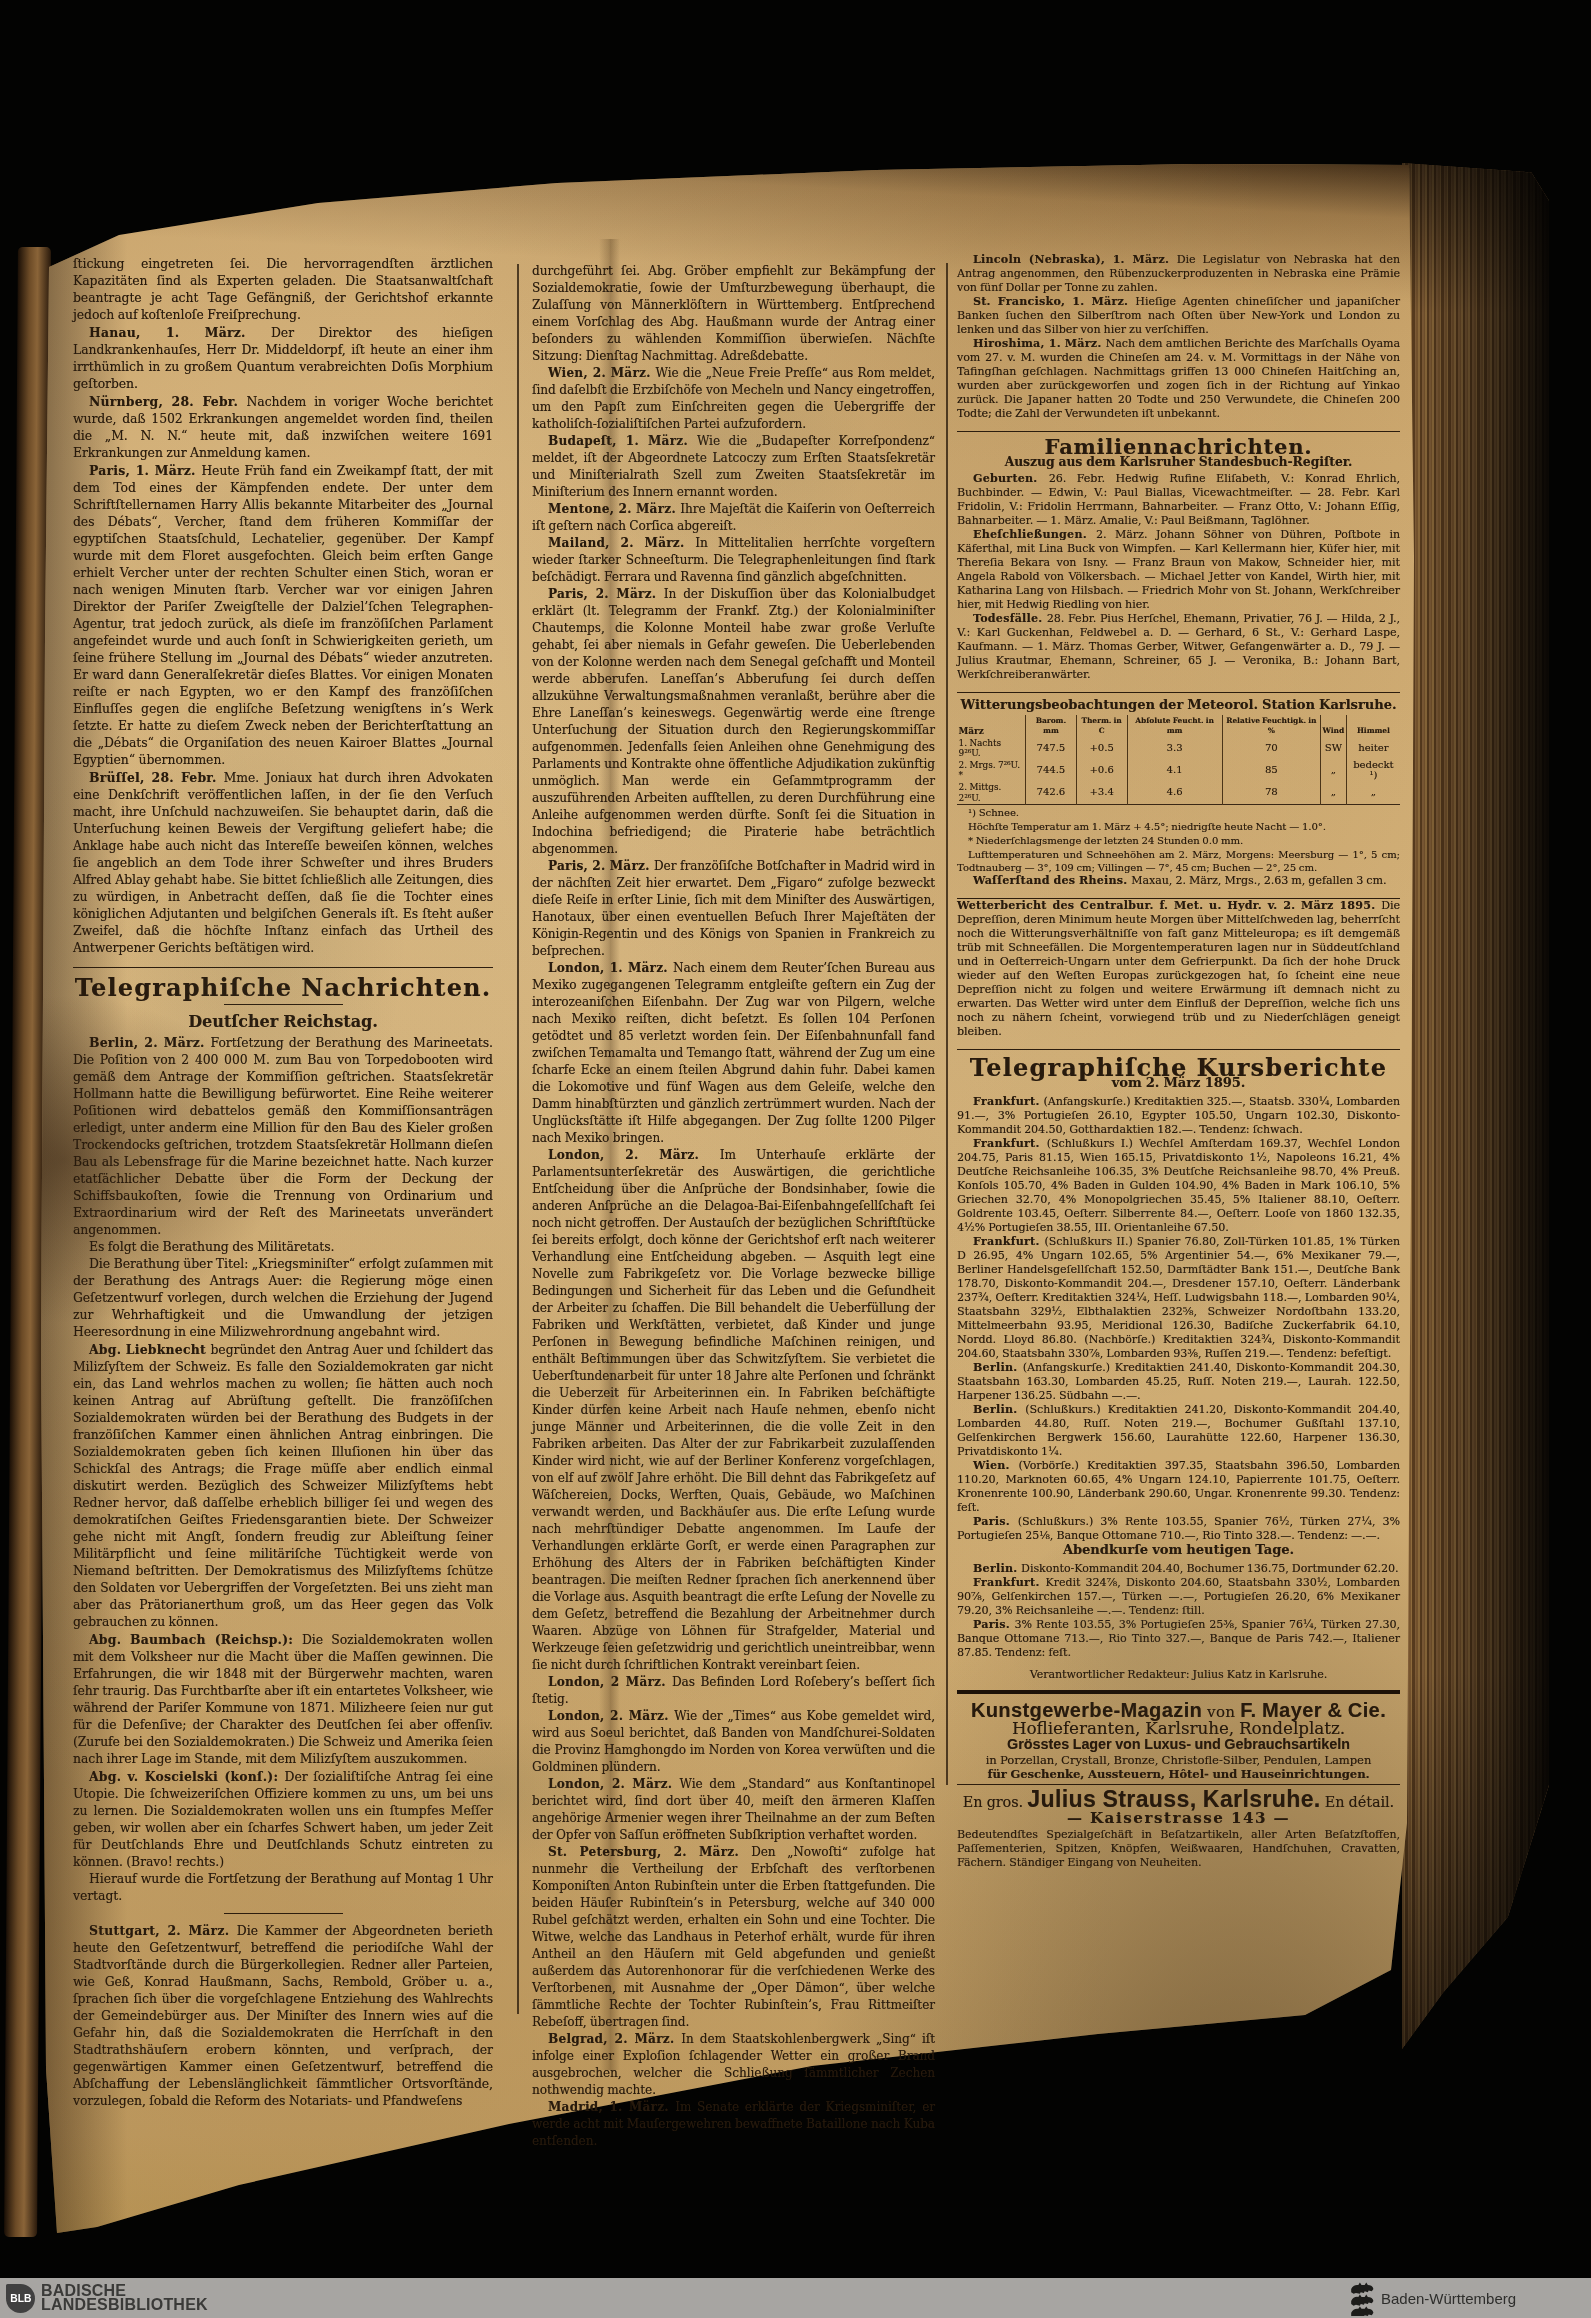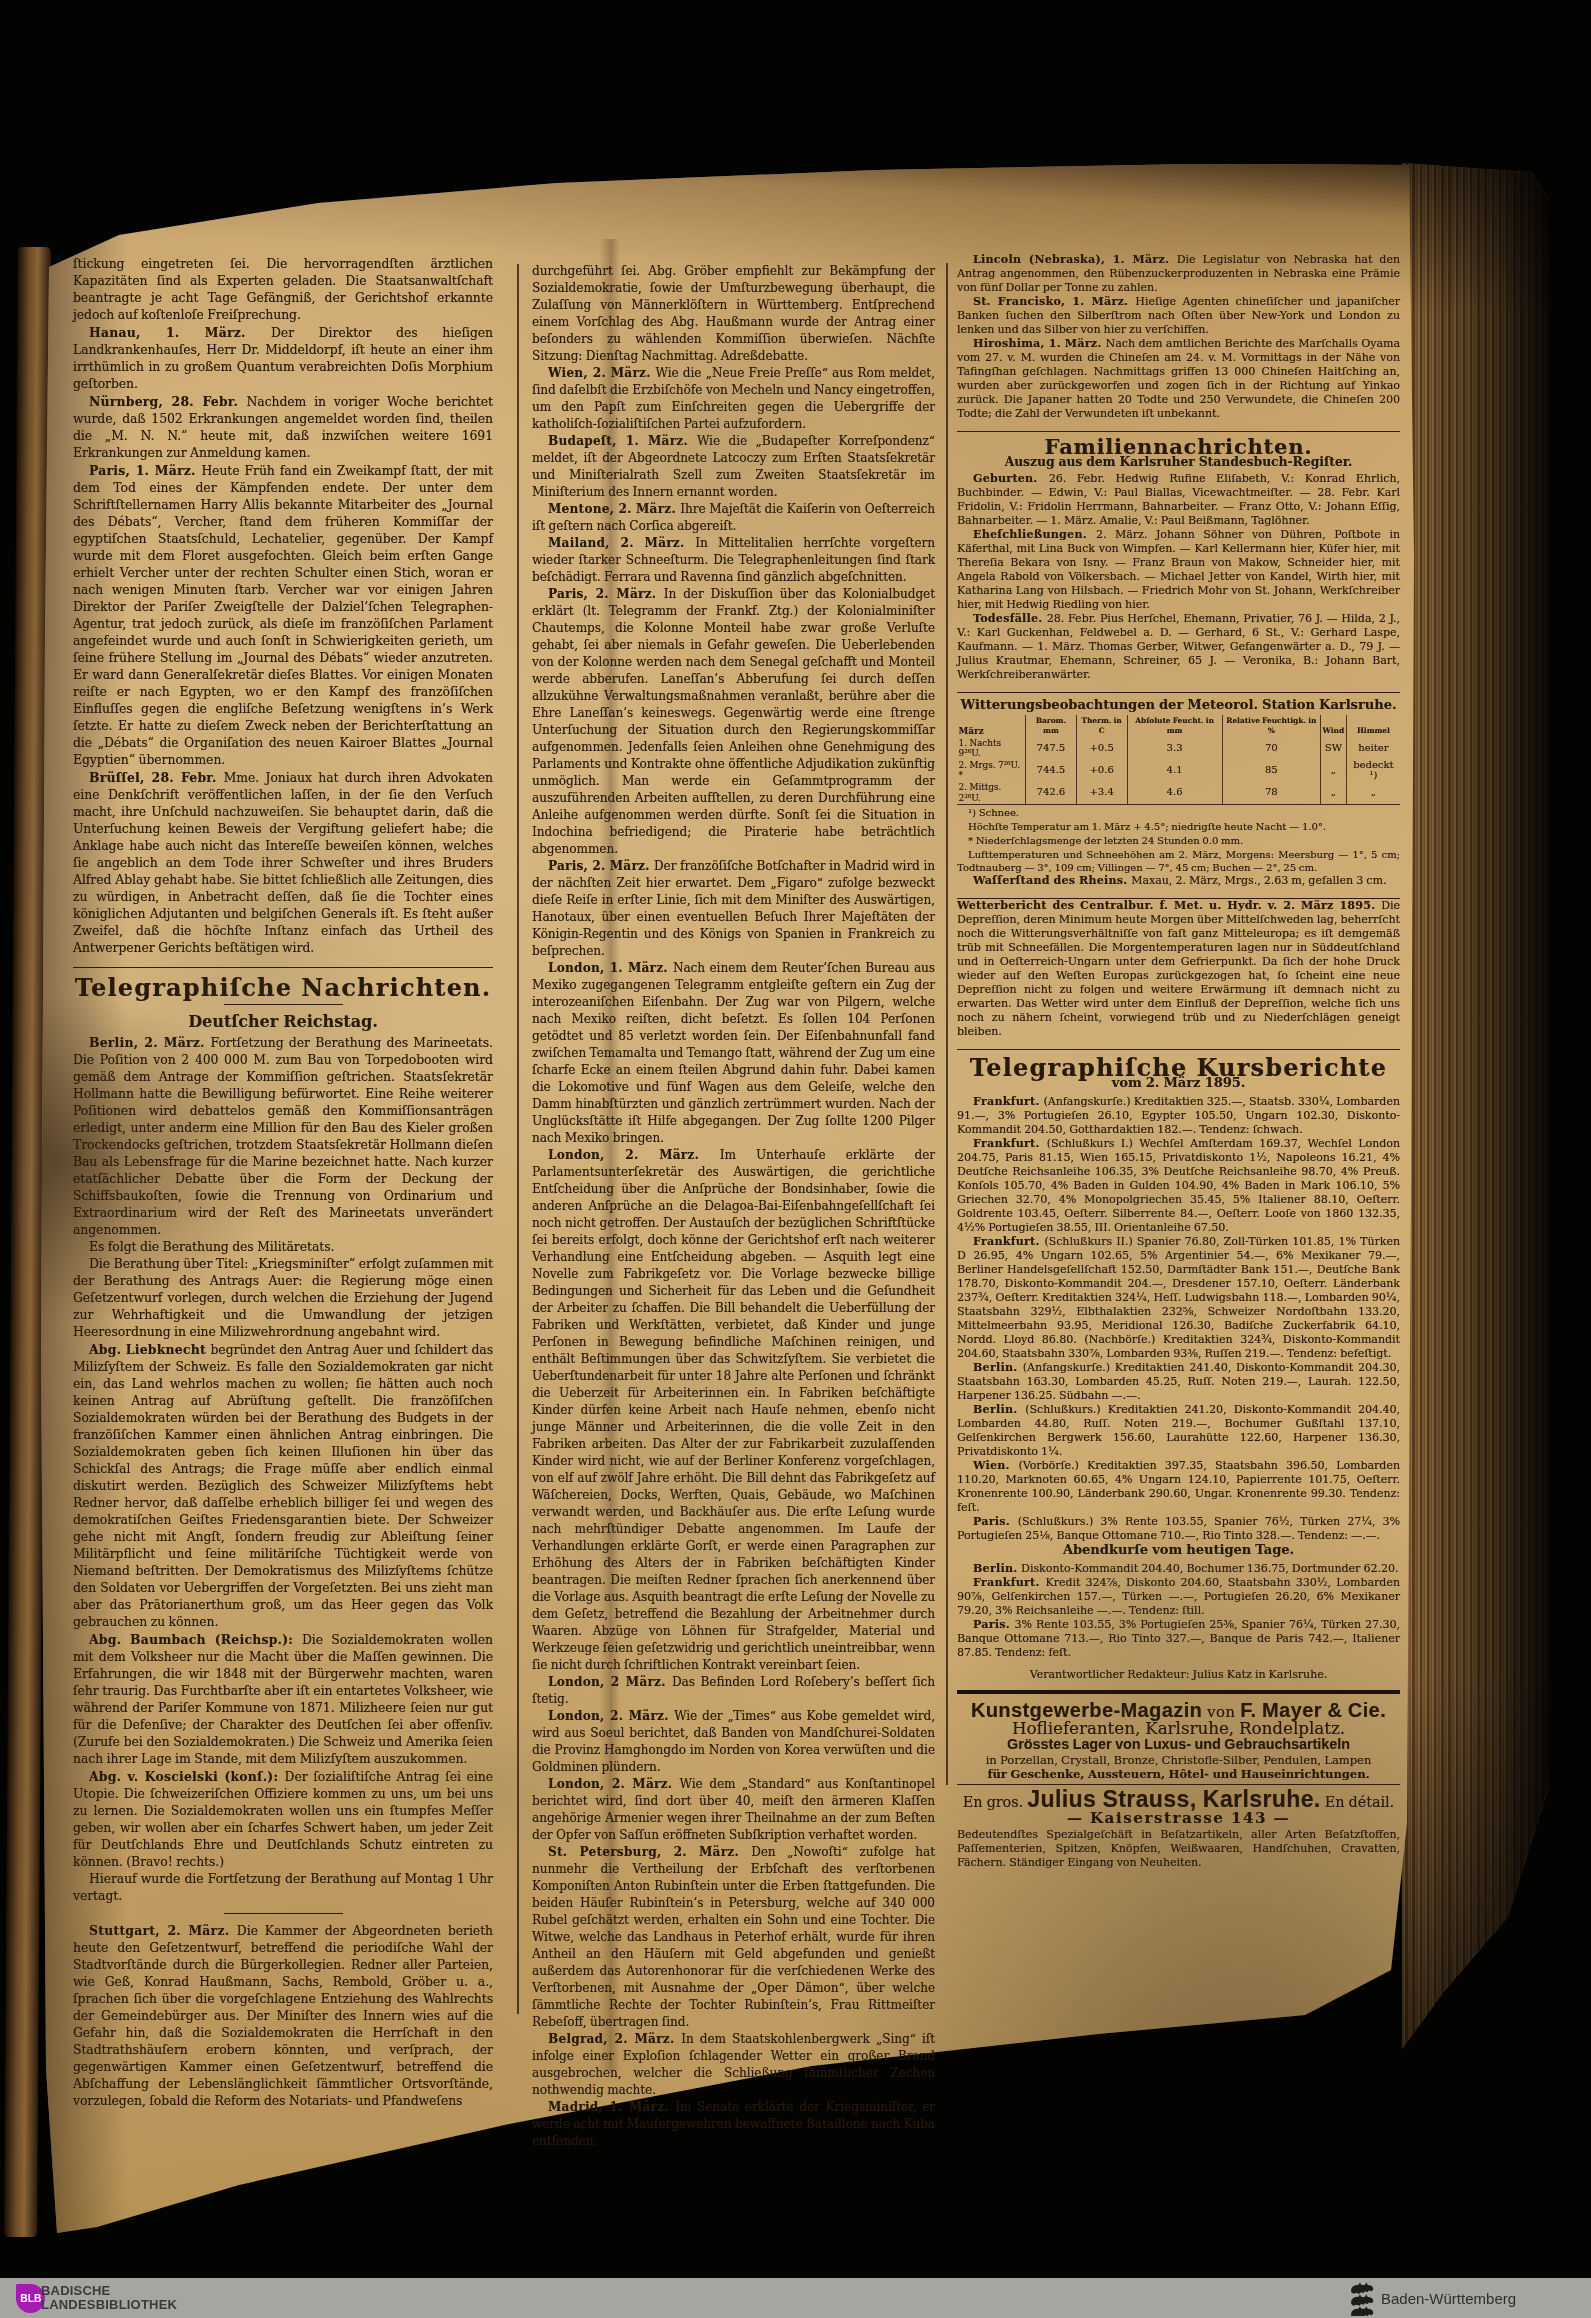--- a/index.html
+++ b/index.html
@@ -82,21 +82,21 @@
   .ad1-l5{font-size:11.5px;font-weight:bold;border-bottom:1.6px solid #2c1d0e;padding-bottom:3.2px;}
   .ad2-big{font-size:14.3px;margin-top:6.4px;}
   .ad2-big .nm{font-family:"Liberation Sans",sans-serif;font-size:23px;font-weight:bold;letter-spacing:0.4px;}
   .ad2-street{font-size:15px;font-weight:bold;letter-spacing:1.6px;margin:2.4px 0 3.2px;}
   .ad2-body{font-size:11px;line-height:14px;text-align:justify;text-indent:0;}
   
   #footer-bar{position:absolute;left:0;top:2278px;width:1592px;height:41px;
     font-family:"Liberation Sans",sans-serif;display:flex;align-items:center;}
   #blb-logo{position:absolute;left:6.4px;top:5.6px;width:29px;height:29px;border-radius:1.6px 50% 50% 50%;
     display:flex;align-items:center;justify-content:center;color:#fff;font-weight:bold;font-size:10.3px;}
-  .lib-name{position:absolute;left:41px;top:6.4px;font-weight:bold;font-size:13px;line-height:13.5px;
+  .lib-name{position:absolute;left:41px;top:6.4px;font-weight:bold;font-size:16px;line-height:13.5px;
     color:#3a3a38;letter-spacing:0.2px;}
   #bw-group{position:absolute;left:1348px;top:3.2px;display:flex;align-items:center;}
   #bw-lions{width:27px;height:35px;}
   #bw-name{font-size:15px;color:#2e2e2c;margin-left:6px;}
 </style>
 </head>
 <body>
 
 <div id="canvas">
   <div class="left-sliver"></div>
@@ -232,21 +232,21 @@
       <div class="ad">
         <div class="ad2-big"><span>En gros. </span><span class="nm">Julius Strauss, Karlsruhe.</span><span> En détail.</span></div>
         <div class="ad2-street">— Kaiserstrasse 143 —</div>
         <div class="ad2-body">Bedeutendſtes Spezialgeſchäft in Beſatzartikeln, aller Arten Beſatzſtoffen, Paſſementerien, Spitzen, Knöpfen, Weißwaaren, Handſchuhen, Cravatten, Fächern. Ständiger Eingang von Neuheiten.</div>
       </div>
     </div>
 
   <div class="mottle"></div>
 
   <div id="footer-bar" style="background: rgb(167, 165, 162);">
-    <div id="blb-logo" style="background: #a21caf; margin-left: 10px;">BLB</div>
+    <div id="blb-logo" style="background: #404040;">BLB</div>
     <div class="lib-name">
       <div>BADISCHE</div>
       <div>LANDESBIBLIOTHEK</div>
     </div>
     <div id="bw-group">
       <svg id="bw-lions" viewBox="0 0 34 44">
         <g fill="#1c1c1a">
           <path d="M4 10 q3-6 9-5 l2-3 2 3 4 0 2-3 2 3 q6 0 7 5 l-2 3 -4-1 -1 2 -4-1 -1 2 -4-1 -1 2 -5-1 -3 1 -3-2 z"></path>
           <path d="M4 25 q3-6 9-5 l2-3 2 3 4 0 2-3 2 3 q6 0 7 5 l-2 3 -4-1 -1 2 -4-1 -1 2 -4-1 -1 2 -5-1 -3 1 -3-2 z"></path>
           <path d="M4 40 q3-6 9-5 l2-3 2 3 4 0 2-3 2 3 q6 0 7 5 l-2 3 -4-1 -1 2 -4-1 -1 2 -4-1 -1 2 -5-1 -3 1 -3-2 z"></path>

